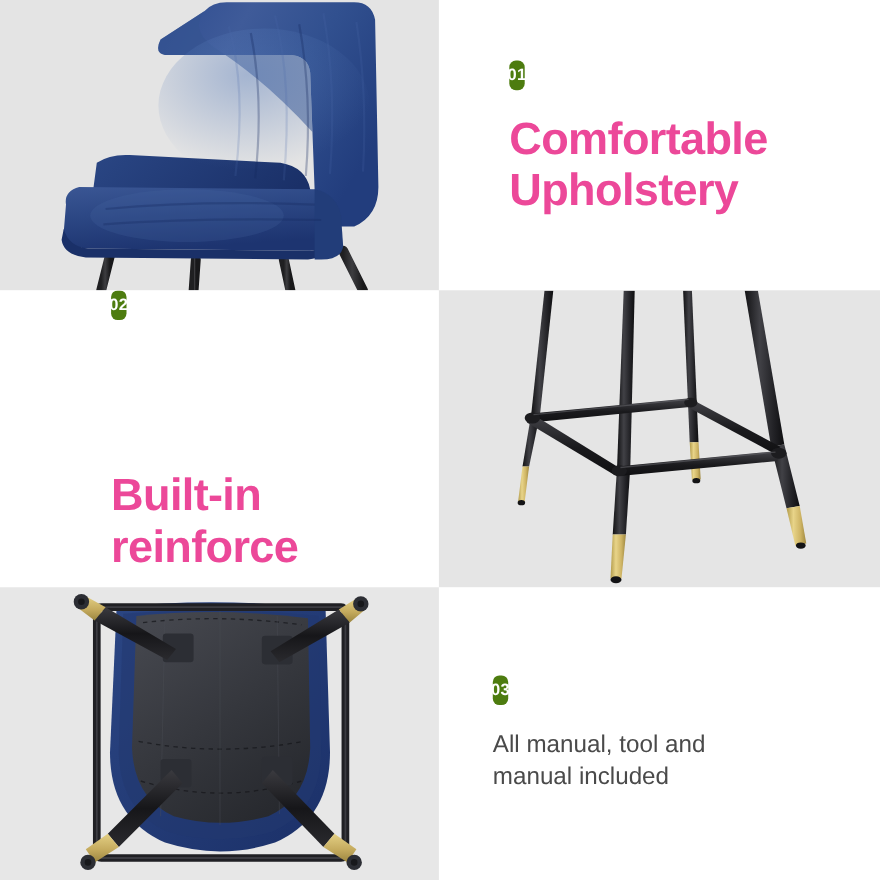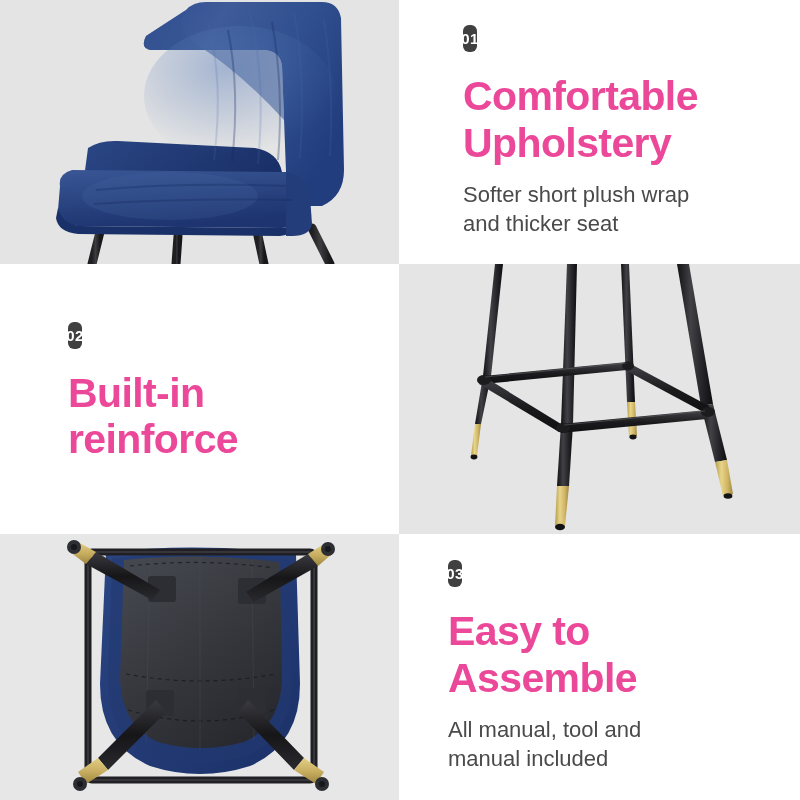--- a/index.html
+++ b/index.html
@@ -23,29 +23,29 @@
   .text-cell { background:#ffffff; }
 
   
   .text-inner {
     position:absolute;
     left:0; right:0; top:0; bottom:0;
     padding-left:64px;
     display:flex; flex-direction:column;
     justify-content:center;
   }
-  .text-inner.p2 { padding-left:68px; }
+  .text-inner.p2 { padding-left:101px;justify-content:space-between; }
   .text-inner.p3 { padding-left:49px; }
 
   .badge {
     display:inline-flex;
     align-items:center; justify-content:center;
     width:14px; height:27px;
     border-radius:6px;
-    background:#404040;
+    background:#4d7c0f;
     color:#ffffff;
     font-size:15px;
     font-weight:600;
     letter-spacing:.3px;
     margin-bottom:21px;
     align-self:flex-start;
   }
   .heading {
     font-size:41px;
     font-weight:700;
@@ -145,22 +145,20 @@
         <path d="M94 204 Q180 198 292 200"></path>
       </g>
     </svg>
   </div>
 
   <div class="cell text-cell">
     <div class="text-inner p1">
       <span class="badge">01</span>
       <h2 class="heading">Comfortable
 Upholstery</h2>
-      <p class="body-copy">Softer short plush wrap
-and thicker seat</p>
     </div>
   </div>
 
   <div class="cell text-cell">
     <div class="text-inner p2">
       <span class="badge">02</span>
       <h2 class="heading">Built-in
 reinforce</h2>
     </div>
   </div>
@@ -299,20 +297,18 @@
         <path d="M304 224 L294 236 L316 250 L324 238 Z" fill="url(#goldU)"></path>
         <circle cx="322" cy="250" r="7" fill="#2c2e34"></circle>
         <circle cx="322" cy="250" r="3" fill="#17181b"></circle>
       </g>
     </svg>
   </div>
 
   <div class="cell text-cell">
     <div class="text-inner p3">
       <span class="badge">03</span>
-      <h2 class="heading">Easy to
-Assemble</h2>
       <p class="body-copy">All manual, tool and
 manual included</p>
     </div>
   </div>
 
 </div>
 
 </body></html>

